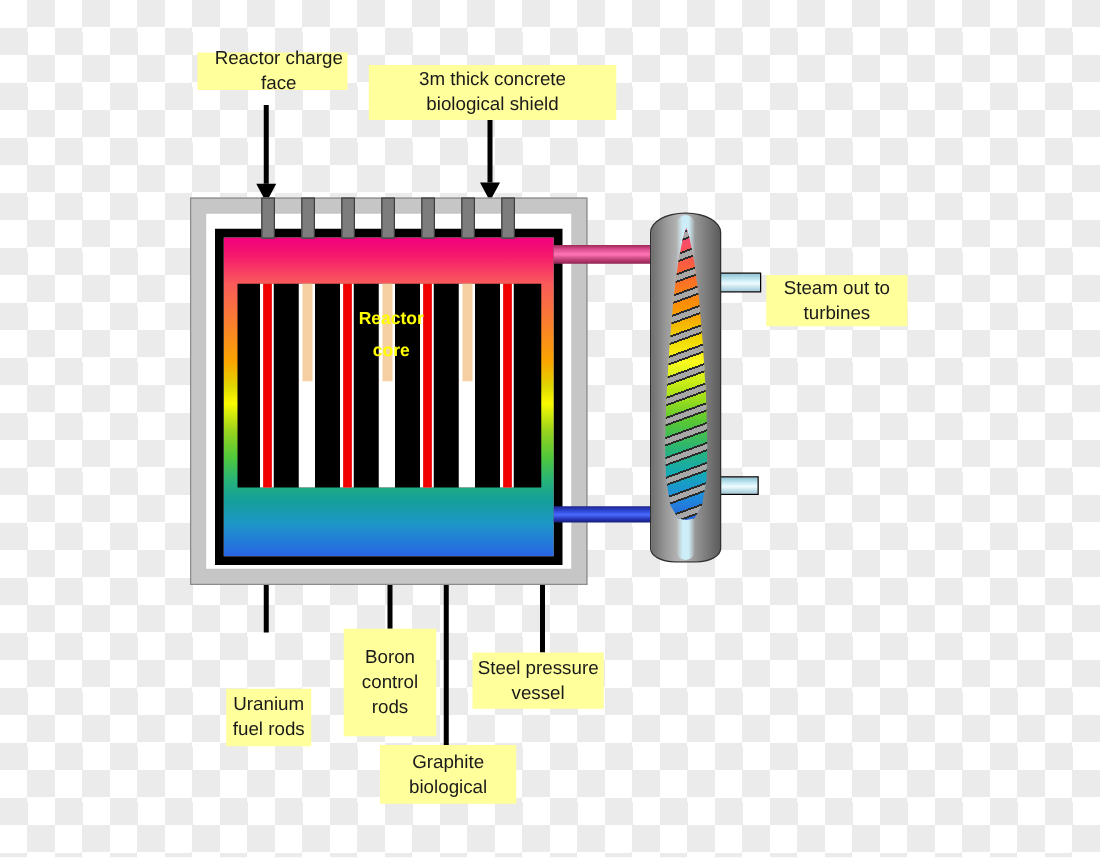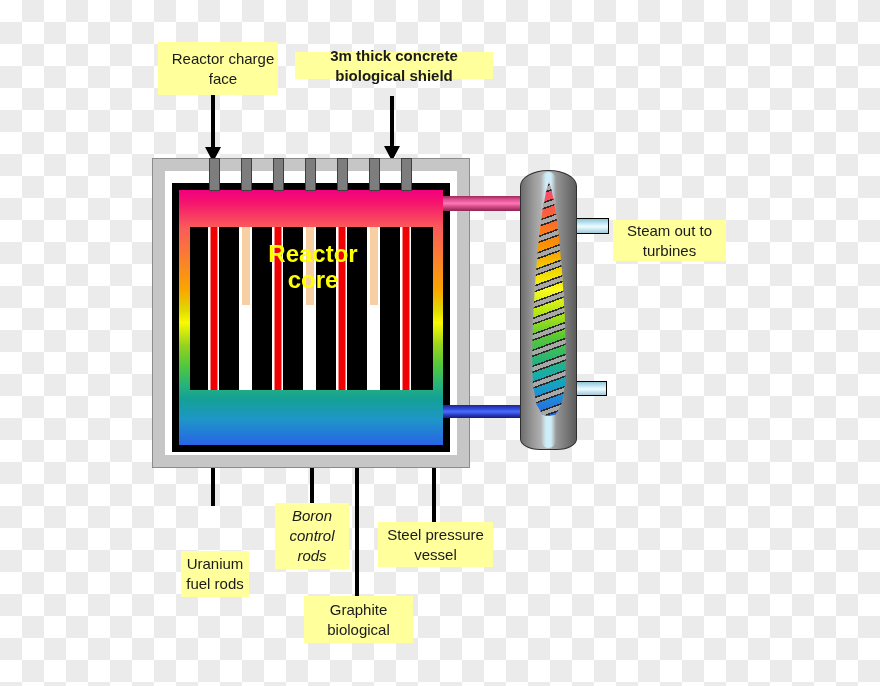--- a/index.html
+++ b/index.html
@@ -25,21 +25,21 @@
   }
   .core{left:190px;top:227px;width:243px;height:163px;background:var(--moderator-black,#000);z-index:5;}
   .channel{position:absolute;top:0;height:100%;background:#fff;}
   .rod{position:absolute;left:50%;transform:translateX(-50%);top:0;}
   .fuel-rod{width:7px;height:100%;background:var(--fuel-rod-red,#f00000);}
   .control-rod{width:8px;height:78px;background:var(--control-rod-tan,#f6cfa2);}
   .tube{position:absolute;top:158px;width:9px;height:31px;background:var(--tube-gray,#7d7d7d);border:1px solid #404040;z-index:7;}
 
   .core-label{
     left:248px;top:241px;width:130px;z-index:6;
-    color:var(--core-label-text,#ffff00);font-size:24px;font-weight:bold;
+    color:var(--core-label-text,#ffff00);font-size:14px;font-weight:bold;
     line-height:26px;text-align:center;white-space:pre-line;
   }
 
   
   .pipe{z-index:8;}
   .pipe-hot{left:443px;top:196px;width:78px;height:15px;
     background:linear-gradient(to bottom,#9e2858 0%,#d84e8e 22%,#ff74b4 50%,#c04078 78%,#8e2450 100%);}
   .pipe-cold{left:443px;top:405px;width:78px;height:13px;
     background:linear-gradient(to bottom,#1c2490 0%,#3048d8 30%,#4a6cff 52%,#2838b8 78%,#141c78 100%);}
   .pipe-steam{border:1px solid #000;
@@ -72,26 +72,26 @@
       95% 86%,85% 95%,68% 99.5%,50% 100%,32% 99.5%,15% 95%,5% 86%,3% 74%,
       6% 58%,13% 40%,22% 24%,32% 12%,42% 4%);
   }
 
   
   .callout{
     z-index:12;background:var(--label-bg,#ffff9c);color:var(--label-text,#1a1a1a);
     font-size:15px;line-height:20px;text-align:center;white-space:pre-line;
     display:flex;align-items:center;justify-content:center;
   }
-  .lbl-charge{left:158px;top:42px;width:120px;height:53px;padding-left:10px;}
-  .lbl-shield{left:295px;top:52px;width:198px;height:27px;font-weight:bold;}
+  .lbl-charge{left:158px;top:42px;width:120px;height:30px;padding-left:10px;}
+  .lbl-shield{left:295px;top:52px;width:198px;height:44px;}
   .lbl-steam{left:613px;top:220px;width:113px;height:41px;}
   .lbl-uranium{left:181px;top:506px;width:68px;height:46px;margin-top:45px;}
-  .lbl-boron{left:275px;top:503px;width:74px;height:66px;font-style:italic;}
-  .lbl-steel{left:378px;top:522px;width:115px;height:45px;}
+  .lbl-boron{left:275px;top:503px;width:74px;height:86px;}
+  .lbl-steel{left:378px;top:522px;width:105px;height:45px;}
   .lbl-graphite{left:304px;top:596px;width:109px;height:47px;}
 
   
   .arrow{z-index:13;}
   .aline{position:absolute;width:4px;background:#000;}
   .ahead{position:absolute;width:0;height:0;border-left:8px solid transparent;border-right:8px solid transparent;}
   .ahead.down{border-top:15px solid #000;}
   .ahead.up{border-bottom:15px solid #000;}
 </style>
 </head>

